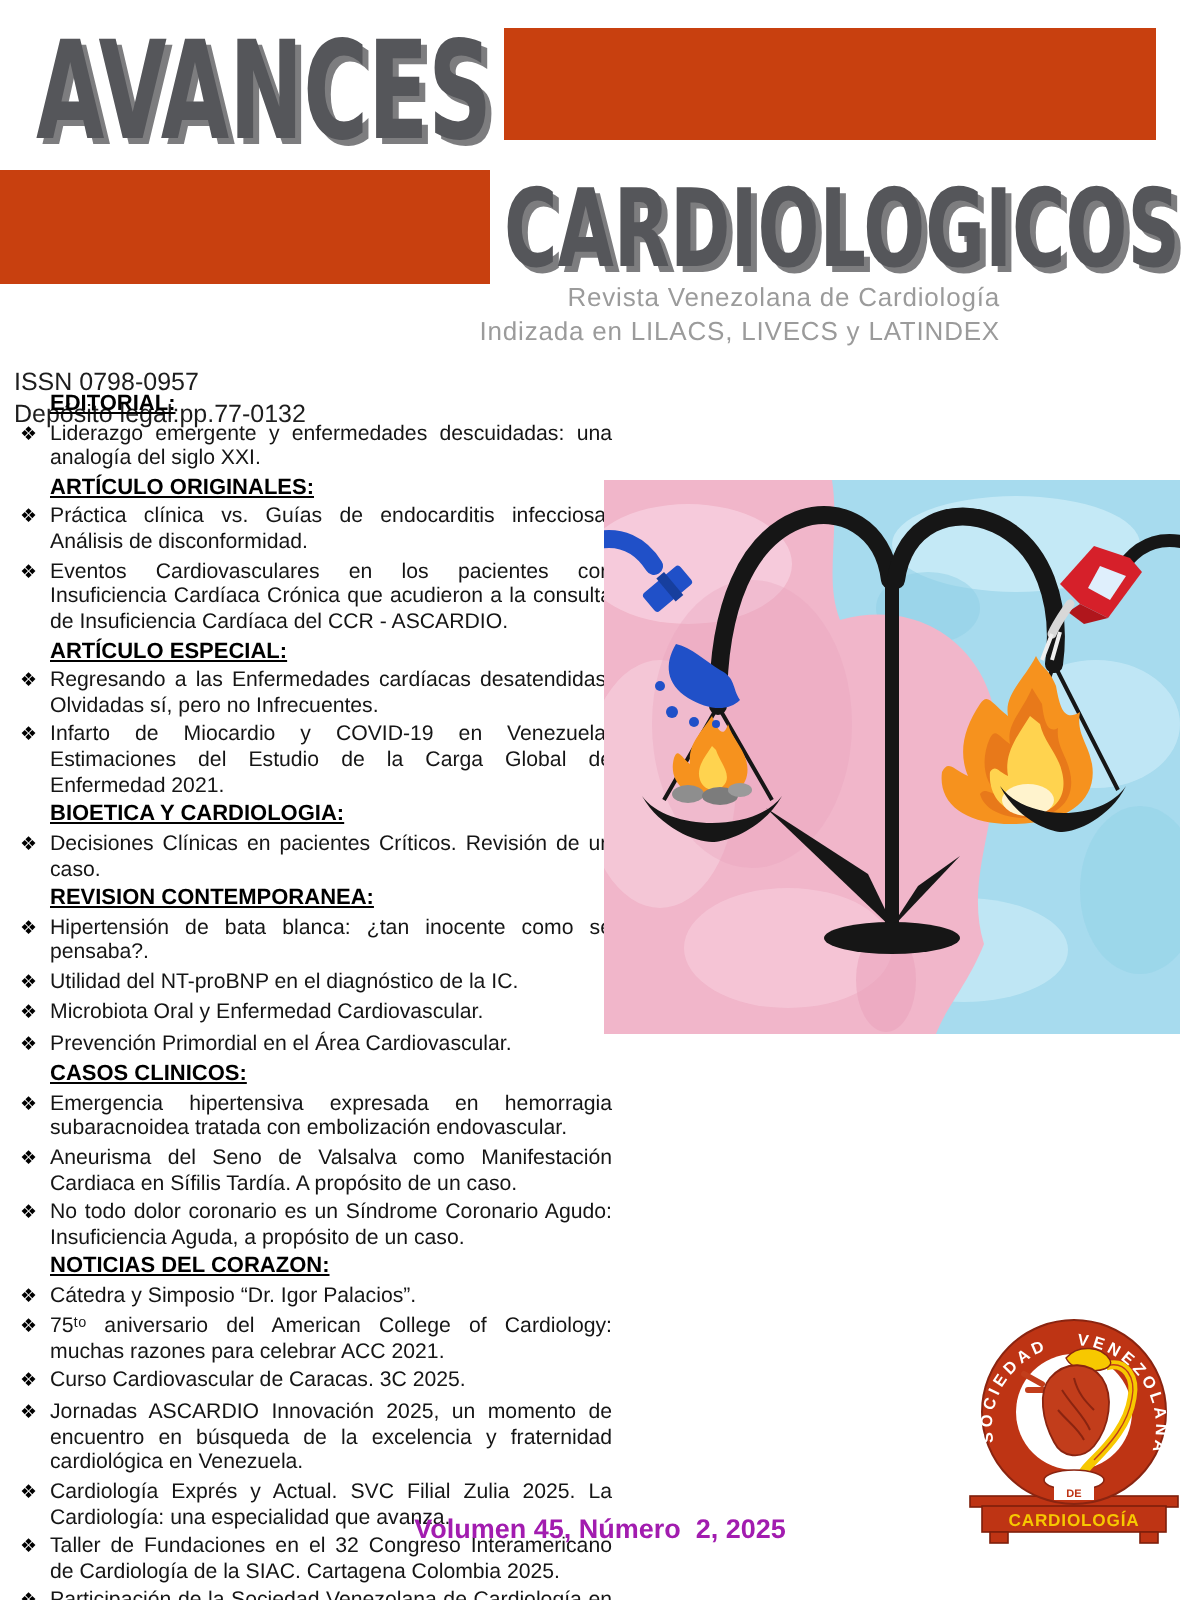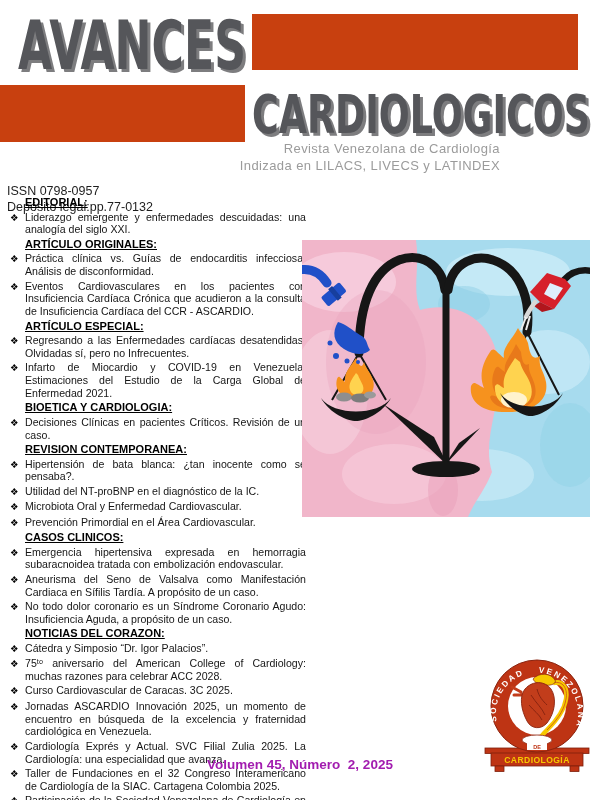--- a/index.html
+++ b/index.html
@@ -118,21 +118,21 @@
         <span class="toc-bullet">❖</span>
         <span class="toc-text">No todo dolor coronario es un Síndrome Coronario Agudo: Insuficiencia Aguda, a propósito de un caso.</span>
       </div>
       <div class="toc-section-title">NOTICIAS DEL CORAZON:</div>
       <div class="toc-item">
         <span class="toc-bullet">❖</span>
         <span class="toc-text">Cátedra y Simposio “Dr. Igor Palacios”.</span>
       </div>
       <div class="toc-item">
         <span class="toc-bullet">❖</span>
-        <span class="toc-text">75ᵗᵒ aniversario del American College of Cardiology: muchas razones para celebrar ACC 2028.</span>
+        <span class="toc-text">75ᵗᵒ aniversario del American College of Cardiology: muchas razones para celebrar ACC 2021.</span>
       </div>
       <div class="toc-item">
         <span class="toc-bullet">❖</span>
         <span class="toc-text">Curso Cardiovascular de Caracas. 3C 2025.</span>
       </div>
       <div class="toc-item">
         <span class="toc-bullet">❖</span>
         <span class="toc-text">Jornadas ASCARDIO Innovación 2025, un momento de encuentro en búsqueda de la excelencia y fraternidad cardiológica en Venezuela.</span>
       </div>
       <div class="toc-item">

